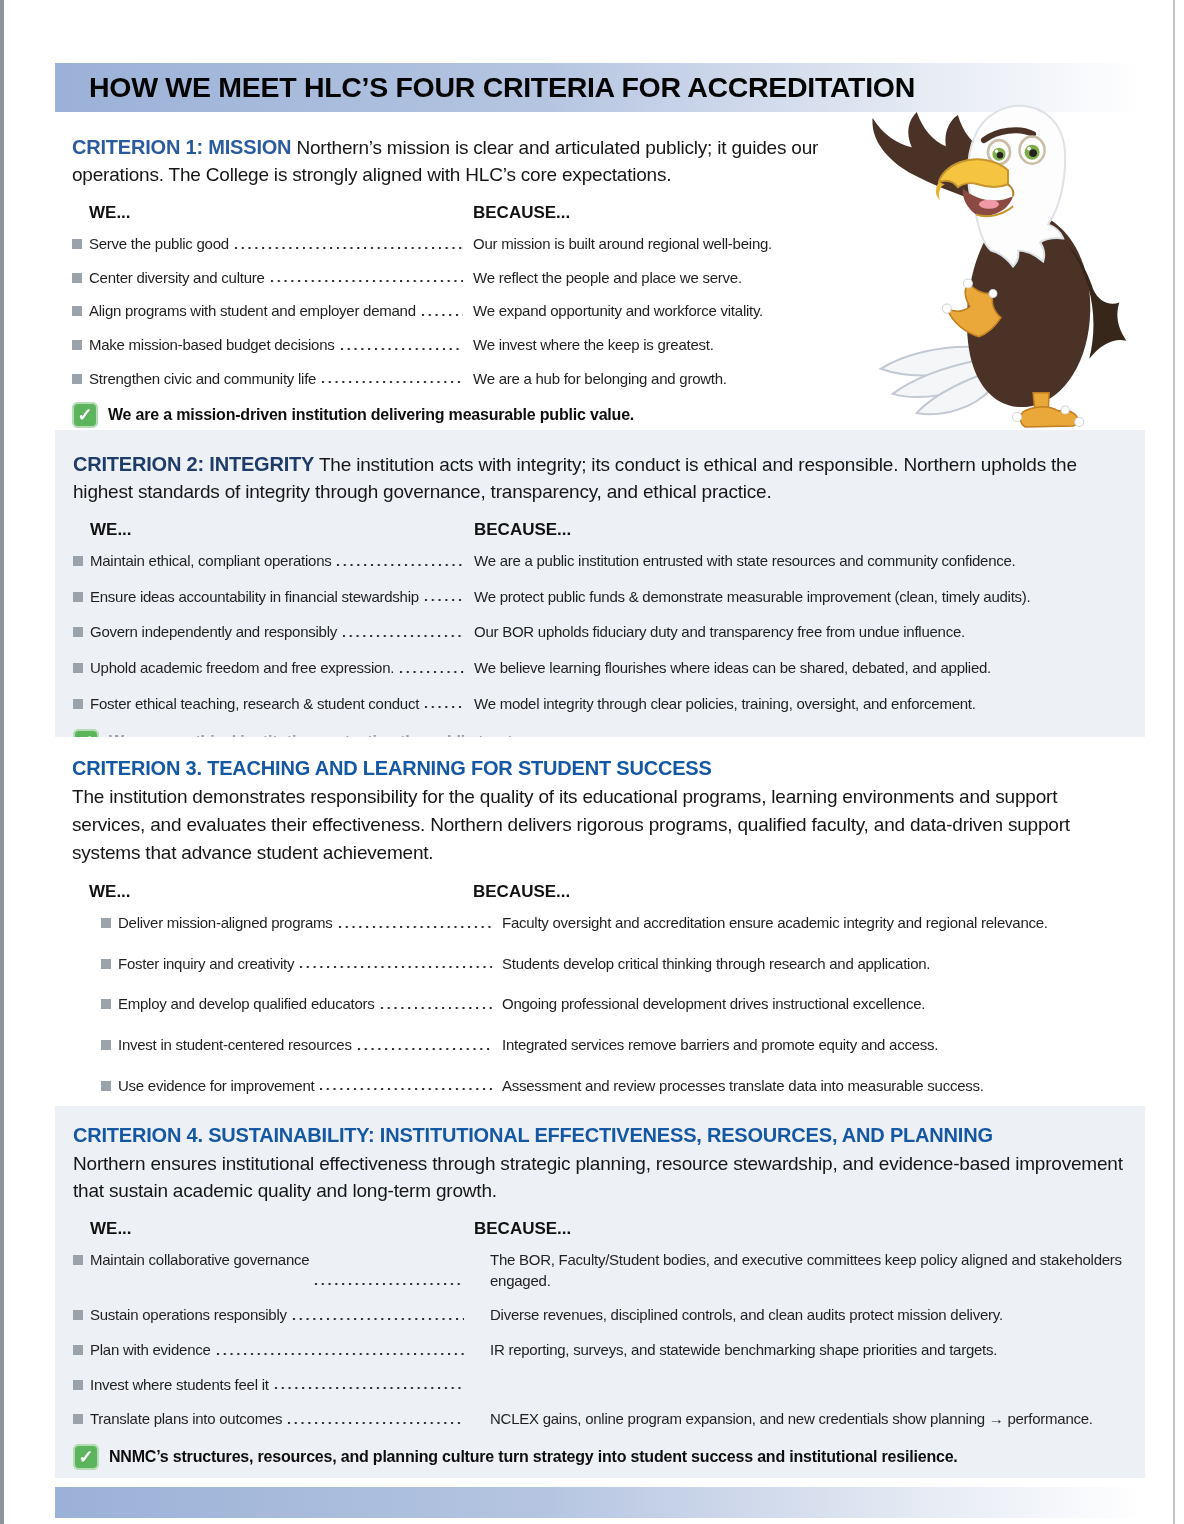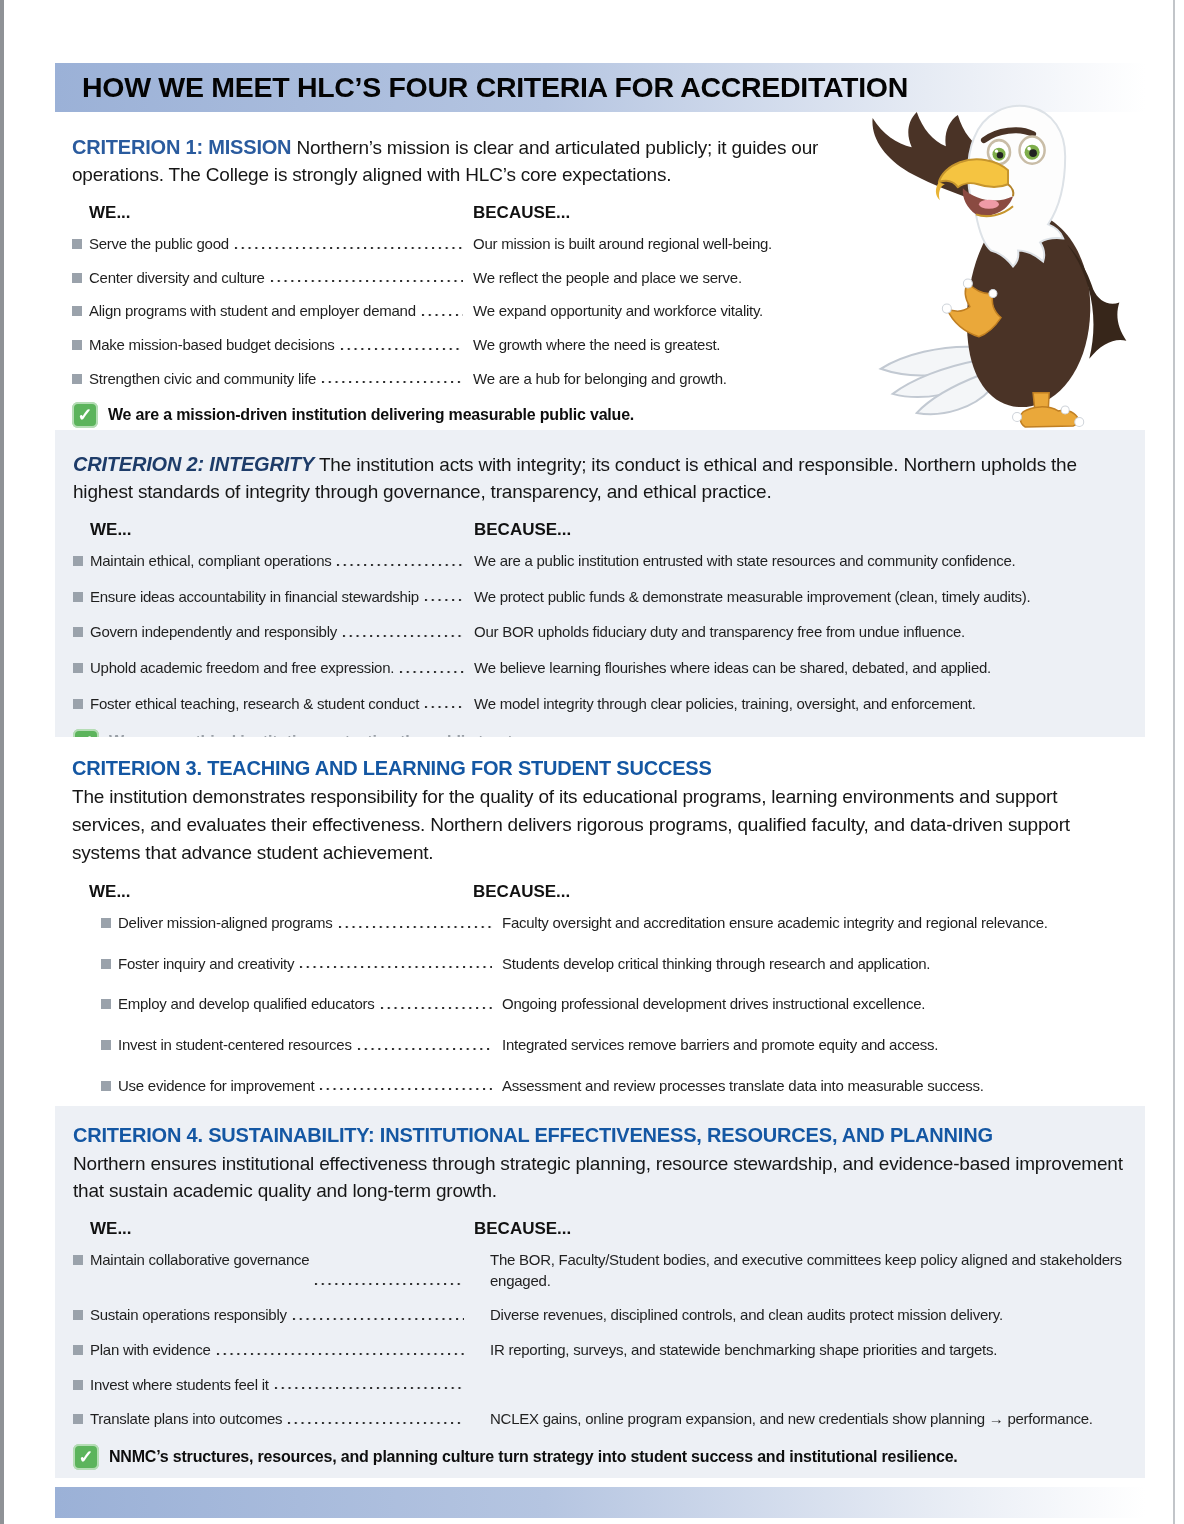--- a/index.html
+++ b/index.html
@@ -6,39 +6,39 @@
   body{
     width:1184px;height:1524px;position:relative;background:#ffffff;
     font-family:"Liberation Sans",sans-serif;color:#1b1b1b;overflow:hidden;
   }
   .edge-left{position:absolute;left:0;top:0;width:4px;height:1524px;background:#8f9296;}
   .edge-right{position:absolute;left:1173px;top:0;width:2px;height:1524px;background:#c2c5c9;}
 
   .header-bar{
     position:absolute;left:55px;top:63px;width:1090px;height:49px;box-sizing:border-box;
     background:linear-gradient(90deg,var(--header_start) 0%, #b5c5e1 45%, #e6ebf4 80%, #ffffff 100%);
-    display:flex;align-items:center;padding-left:27px;
+    display:flex;align-items:center;padding-left:34px;
   }
   .header-bar h1{margin:0;font-size:28.5px;font-weight:bold;color:#040404;letter-spacing:-0.3px;}
 
   .section{position:absolute;box-sizing:border-box;}
   .shaded{background:var(--section_bg);}
   #crit1{left:72px;top:134px;width:748px;}
   #eagle{position:absolute;left:826px;top:96px;width:352px;height:346px;}
   #crit2{left:55px;top:430px;width:1090px;height:307px;padding:21px 18px 10px 18px;overflow:hidden;}
   #crit3{left:72px;top:757px;width:1073px;}
   #crit4{left:55px;top:1106px;width:1090px;height:372px;padding:18px 18px 10px 18px;overflow:hidden;}
   .footer-bar{
     position:absolute;left:55px;top:1487px;width:1090px;height:31px;
     background:linear-gradient(90deg,var(--header_start) 0%, #b5c5e1 45%, #e6ebf4 80%, #ffffff 100%);
   }
 
   .crit-title{font-weight:bold;font-size:20px;letter-spacing:-0.2px;}
   #crit1 .crit-title{color:var(--crit1_title);}
-  #crit2 .crit-title{color:var(--crit2_title);font-style:italic;}
+  #crit2 .crit-title{color:var(--crit2_title);}
   #crit3 .crit-title{color:var(--crit3_title);}
   #crit4 .crit-title{color:var(--crit4_title);}
   .crit-title.block{display:block;margin:0 0 3px 0;}
   .intro{margin:0;font-size:19px;line-height:27px;color:#161616;letter-spacing:-0.2px;}
   #crit3 .intro{line-height:28px;max-width:1030px;}
 
   .head-row{display:grid;grid-template-columns:393px 1fr;column-gap:8px;
     margin:15px 0 11px 0;font-weight:bold;font-size:17px;color:#111;}
   .head-row .we-label{padding-left:17px;}
 
@@ -158,21 +158,21 @@
           <span class="leader"></span>
         </div>
         <div class="cell-because">We expand opportunity and workforce vitality.</div>
       </div>
       <div class="row">
         <div class="cell-we">
           <span class="bullet"></span>
           <span class="we-text">Make mission-based budget decisions</span>
           <span class="leader"></span>
         </div>
-        <div class="cell-because">We growth where the need is greatest.</div>
+        <div class="cell-because">We invest where the keep is greatest.</div>
       </div>
       <div class="row">
         <div class="cell-we">
           <span class="bullet"></span>
           <span class="we-text">Strengthen civic and community life</span>
           <span class="leader"></span>
         </div>
         <div class="cell-because">We are a hub for belonging and growth.</div>
       </div>
     </div>

